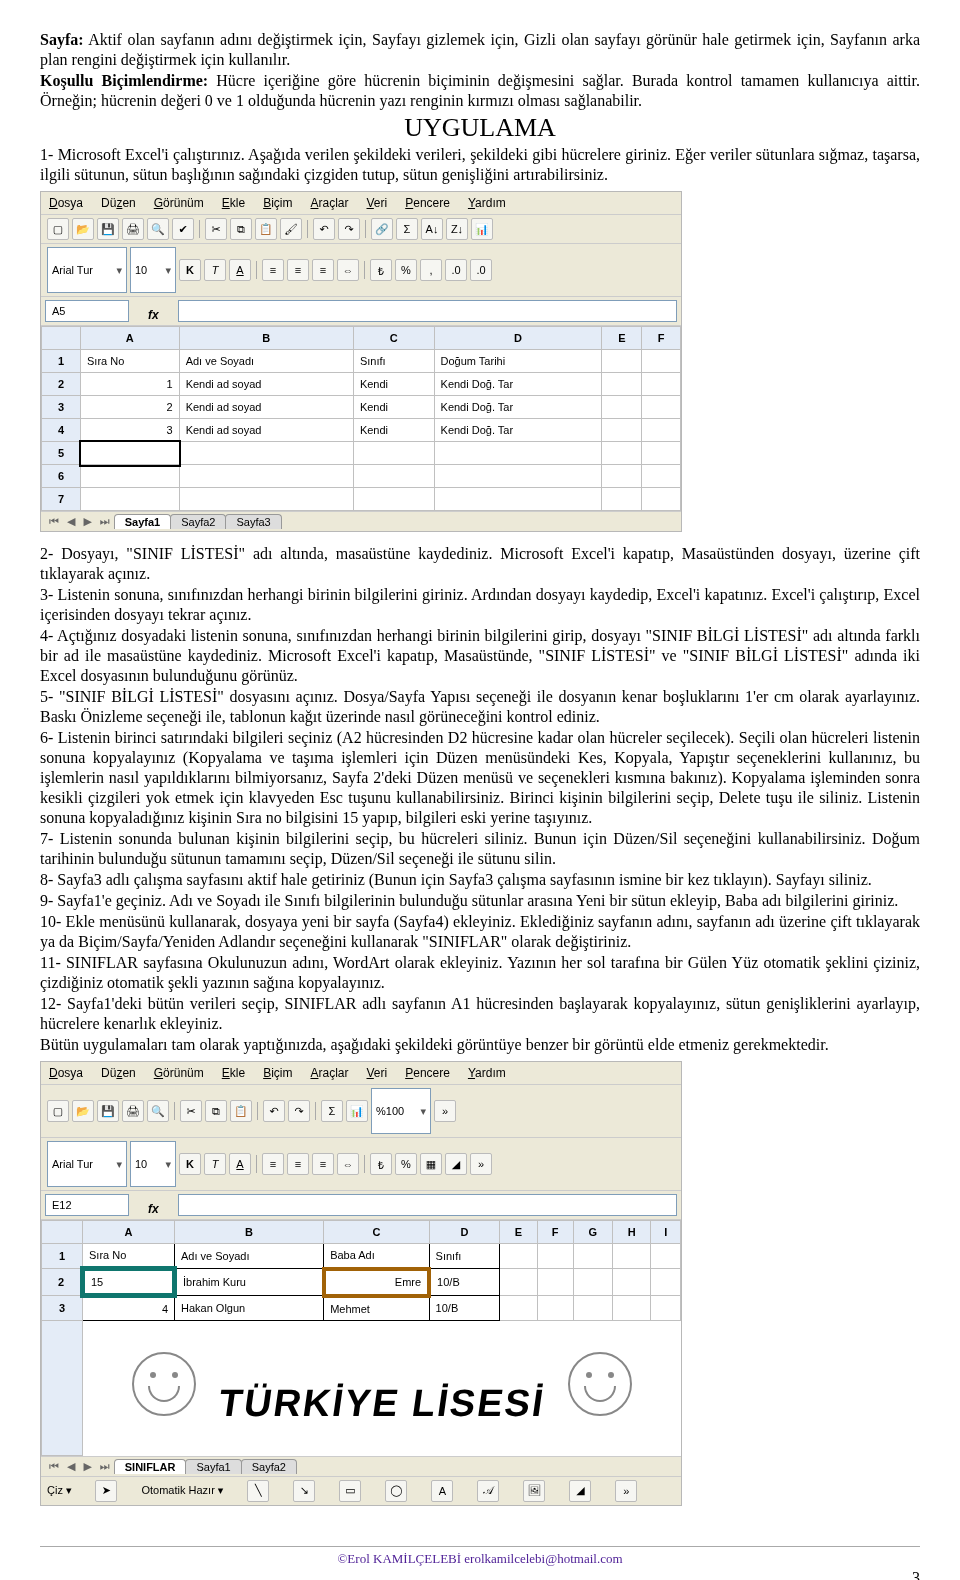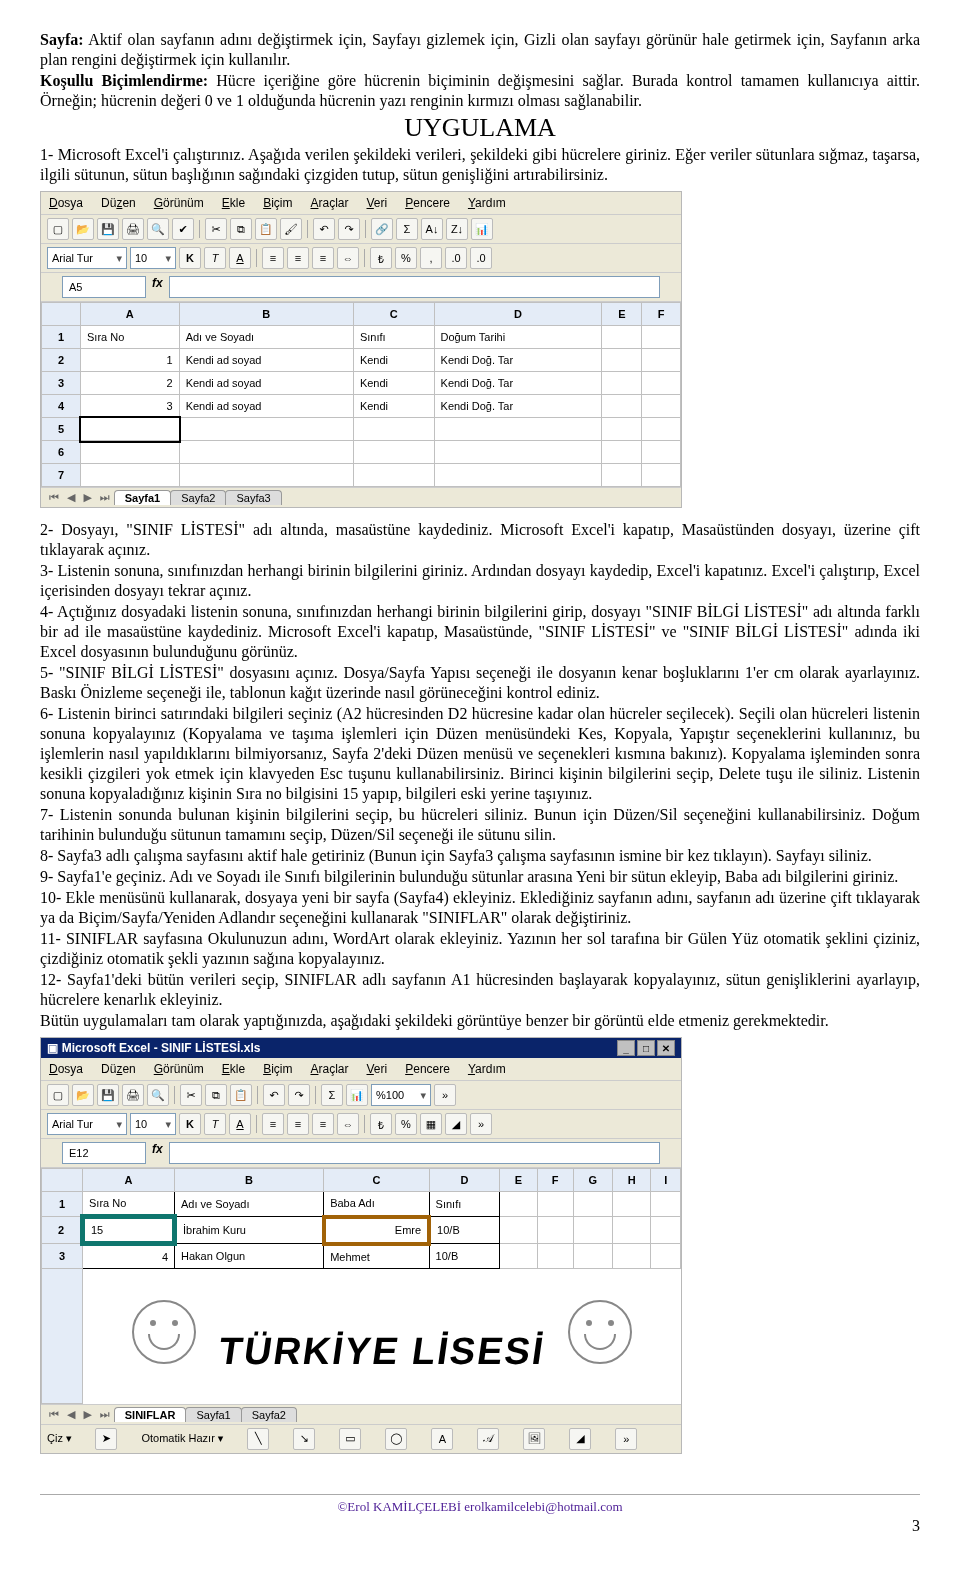--- a/index.html
+++ b/index.html
@@ -6,23 +6,23 @@
 .bold{font-weight:bold}
 .center{text-align:center}
 .big{font-size:26px;font-weight:normal;margin:2px 0}
 p{margin:0 0 1px 0;text-align:justify;line-height:1.25}
 .excel{border:1px solid #b8b8b8;background:#eee;font-family:"Segoe UI","Tahoma",sans-serif;font-size:12px;margin:6px 0 12px 0}
 .menubar{display:flex;gap:18px;padding:4px 8px;background:#ece9d8;border-bottom:1px solid #ccc}
 .menubar span{cursor:default}
 .toolbar{display:flex;gap:3px;padding:3px 6px;background:#ece9d8;border-bottom:1px solid #ccc;align-items:center;flex-wrap:wrap}
 .tbbtn{width:20px;height:20px;border:1px solid #bbb;background:#f6f6f2;display:flex;align-items:center;justify-content:center;border-radius:2px;font-size:11px}
 .sep{width:1px;height:18px;background:#aaa;margin:0 2px}
-.combo{border:1px solid #7f9db9;background:#fff;height:20px;padding:0 4px;font-size:11px;min-width:70px;display:flex;align-items:center;justify-content:space-between}
+.combo{border:1px solid #7f9db9;background:#fff;height:20px;padding:12px 4px;font-size:11px;min-width:70px;display:flex;align-items:center;justify-content:space-between}
 .combo::after{content:"▾";color:#555;margin-left:6px}
-.cellref{display:flex;align-items:flex-start;gap:6px;padding:3px 21px;background:#ece9d8;border-bottom:1px solid #ccc}
+.cellref{display:flex;align-items:flex-end;gap:19px;padding:3px 4px;background:#ece9d8;border-bottom:1px solid #ccc}
 .cellref .box{border:1px solid #7f9db9;background:#fff;height:20px;width:70px;padding:0 6px;font-size:11px;display:flex;align-items:center}
 .fxbar{flex:1;border:1px solid #7f9db9;background:#fff;height:20px}
 .grid{border-collapse:collapse;width:100%;background:#fff}
 .grid th,.grid td{border:1px solid #c0c0c0;font-size:11px;padding:2px 6px;text-align:left;height:18px}
 .grid th{background:#e4ecf7;text-align:center}
 .grid .rowh{background:#e4ecf7;text-align:center;width:26px}
 .tabs{display:flex;gap:0;padding:2px 4px;background:#ece9d8;border-top:1px solid #ccc;font-size:11px;align-items:center}
 .tab{padding:1px 10px;border:1px solid #999;border-bottom:none;background:#fff;margin-right:-1px;border-radius:4px 4px 0 0}
 .tab.inactive{background:#ddd}
 .tabs .nav{padding:0 4px;color:#666}
@@ -204,28 +204,20 @@
 <p>6- Listenin birinci satırındaki bilgileri seçiniz (A2 hücresinden D2 hücresine kadar olan hücreler seçilecek). Seçili olan hücreleri listenin sonuna kopyalayınız (Kopyalama ve taşıma işlemleri için Düzen menüsündeki Kes, Kopyala, Yapıştır seçeneklerini kullanınız, bu işlemlerin nasıl yapıldıklarını bilmiyorsanız, Sayfa 2'deki Düzen menüsü ve seçenekleri kısmına bakınız). Kopyalama işleminden sonra kesikli çizgileri yok etmek için klavyeden Esc tuşunu kullanabilirsiniz. Birinci kişinin bilgilerini seçip, Delete tuşu ile siliniz. Listenin sonuna kopyaladığınız kişinin Sıra no bilgisini 15 yapıp, bilgileri eski yerine taşıyınız.</p>
 <p>7- Listenin sonunda bulunan kişinin bilgilerini seçip, bu hücreleri siliniz. Bunun için Düzen/Sil seçeneğini kullanabilirsiniz. Doğum tarihinin bulunduğu sütunun tamamını seçip, Düzen/Sil seçeneği ile sütunu silin.</p>
 <p>8- Sayfa3 adlı çalışma sayfasını aktif hale getiriniz (Bunun için Sayfa3 çalışma sayfasının ismine bir kez tıklayın). Sayfayı siliniz.</p>
 <p>9- Sayfa1'e geçiniz. Adı ve Soyadı ile Sınıfı bilgilerinin bulunduğu sütunlar arasına Yeni bir sütun ekleyip, Baba adı bilgilerini giriniz.</p>
 <p>10- Ekle menüsünü kullanarak, dosyaya yeni bir sayfa (Sayfa4) ekleyiniz. Eklediğiniz sayfanın adını, sayfanın adı üzerine çift tıklayarak ya da Biçim/Sayfa/Yeniden Adlandır seçeneğini kullanarak "SINIFLAR" olarak değiştiriniz.</p>
 <p>11- SINIFLAR sayfasına Okulunuzun adını, WordArt olarak ekleyiniz. Yazının her sol tarafına bir Gülen Yüz otomatik şeklini çiziniz, çizdiğiniz otomatik şekli yazının sağına kopyalayınız.</p>
 <p>12- Sayfa1'deki bütün verileri seçip, SINIFLAR adlı sayfanın A1 hücresinden başlayarak kopyalayınız, sütun genişliklerini ayarlayıp, hücrelere kenarlık ekleyiniz.</p>
 <p>Bütün uygulamaları tam olarak yaptığınızda, aşağıdaki şekildeki görüntüye benzer bir görüntü elde etmeniz gerekmektedir.</p>
 
 <div class="excel" style="width:640px">
-  <div class="titlebar">
-    <span>▣ <span>Microsoft Excel - SINIF LİSTESİ.xls</span></span>
-    <span class="winbtns">
-      <span class="winbtn">_</span>
-      <span class="winbtn">□</span>
-      <span class="winbtn">✕</span>
-    </span>
-  </div>
   <div class="menubar">
     <span><u>D</u>osya</span>
     <span>Dü<u>z</u>en</span>
     <span><u>G</u>örünüm</span>
     <span><u>E</u>kle</span>
     <span><u>B</u>içim</span>
     <span><u>A</u>raçlar</span>
     <span><u>V</u>eri</span>
     <span><u>P</u>encere</span>
     <span><u>Y</u>ardım</span>

